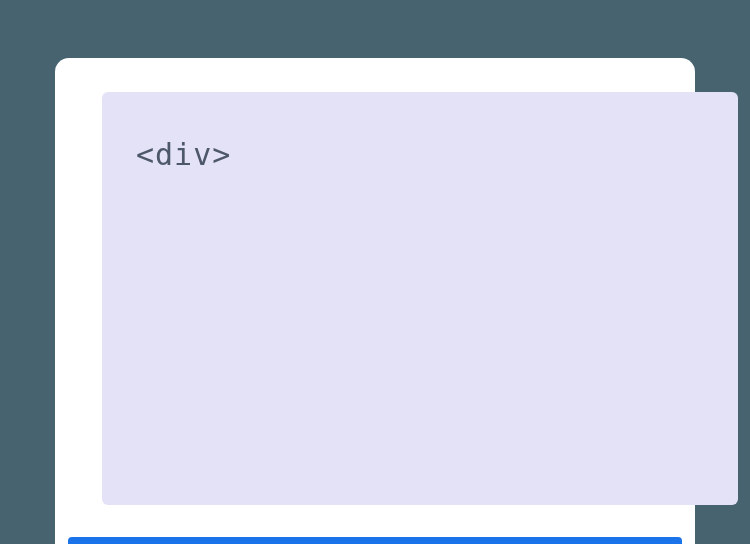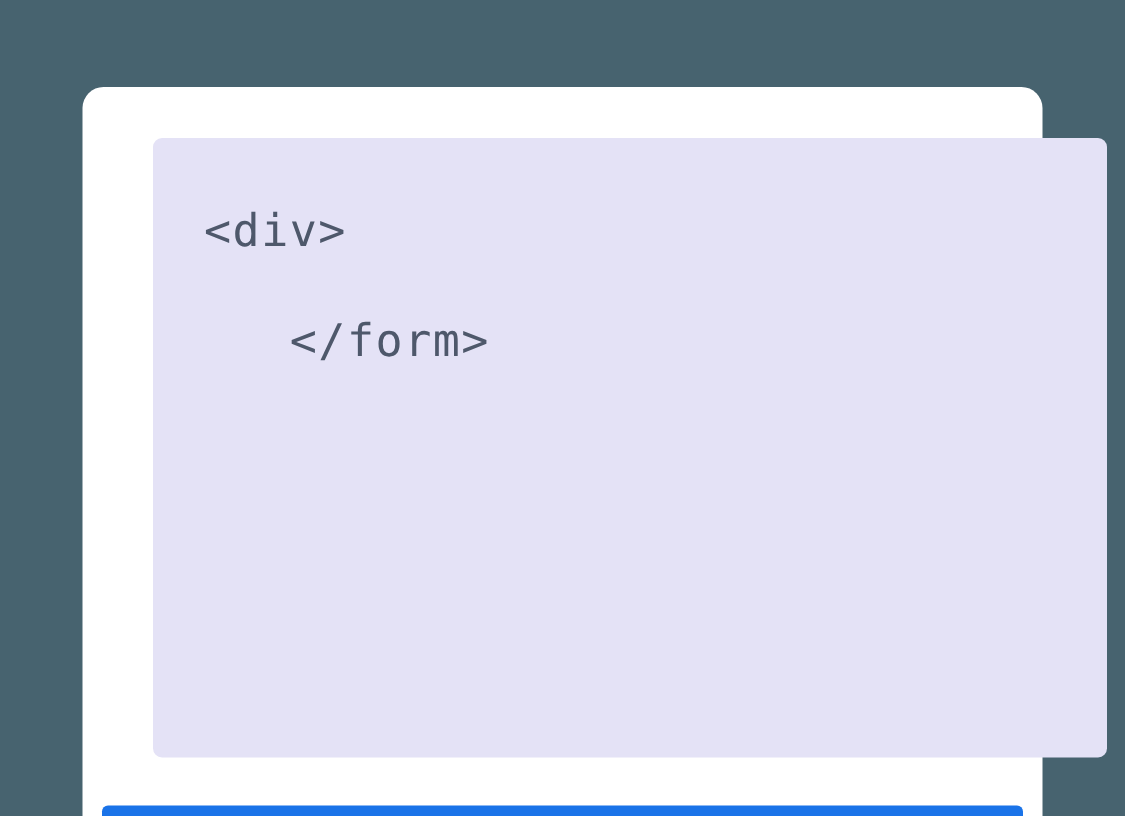--- a/index.html
+++ b/index.html
@@ -60,17 +60,17 @@
     background: #1a73e8;
     border-radius: 4px 4px 0 0;
   }
 </style>
 </head>
 <body>
 
 <div class="page">
   <div class="card">
     <div class="panel">
-      <pre class="code"><span class="code-line">&lt;div&gt;</span><span class="code-line">   &lt;/form&gt;</span></pre>
+      <pre class="code"><span class="code-line">&lt;div&gt;</span></pre>
     </div>
     <div class="accent-bar"></div>
   </div>
 </div>
 
 </body></html>

